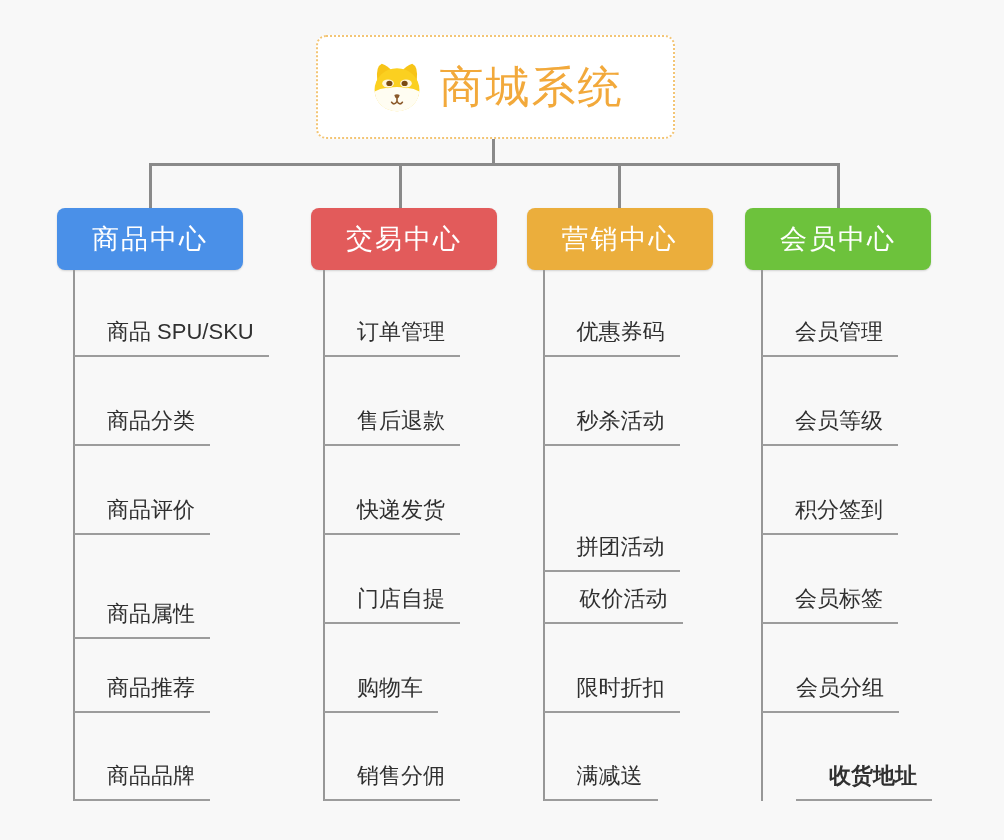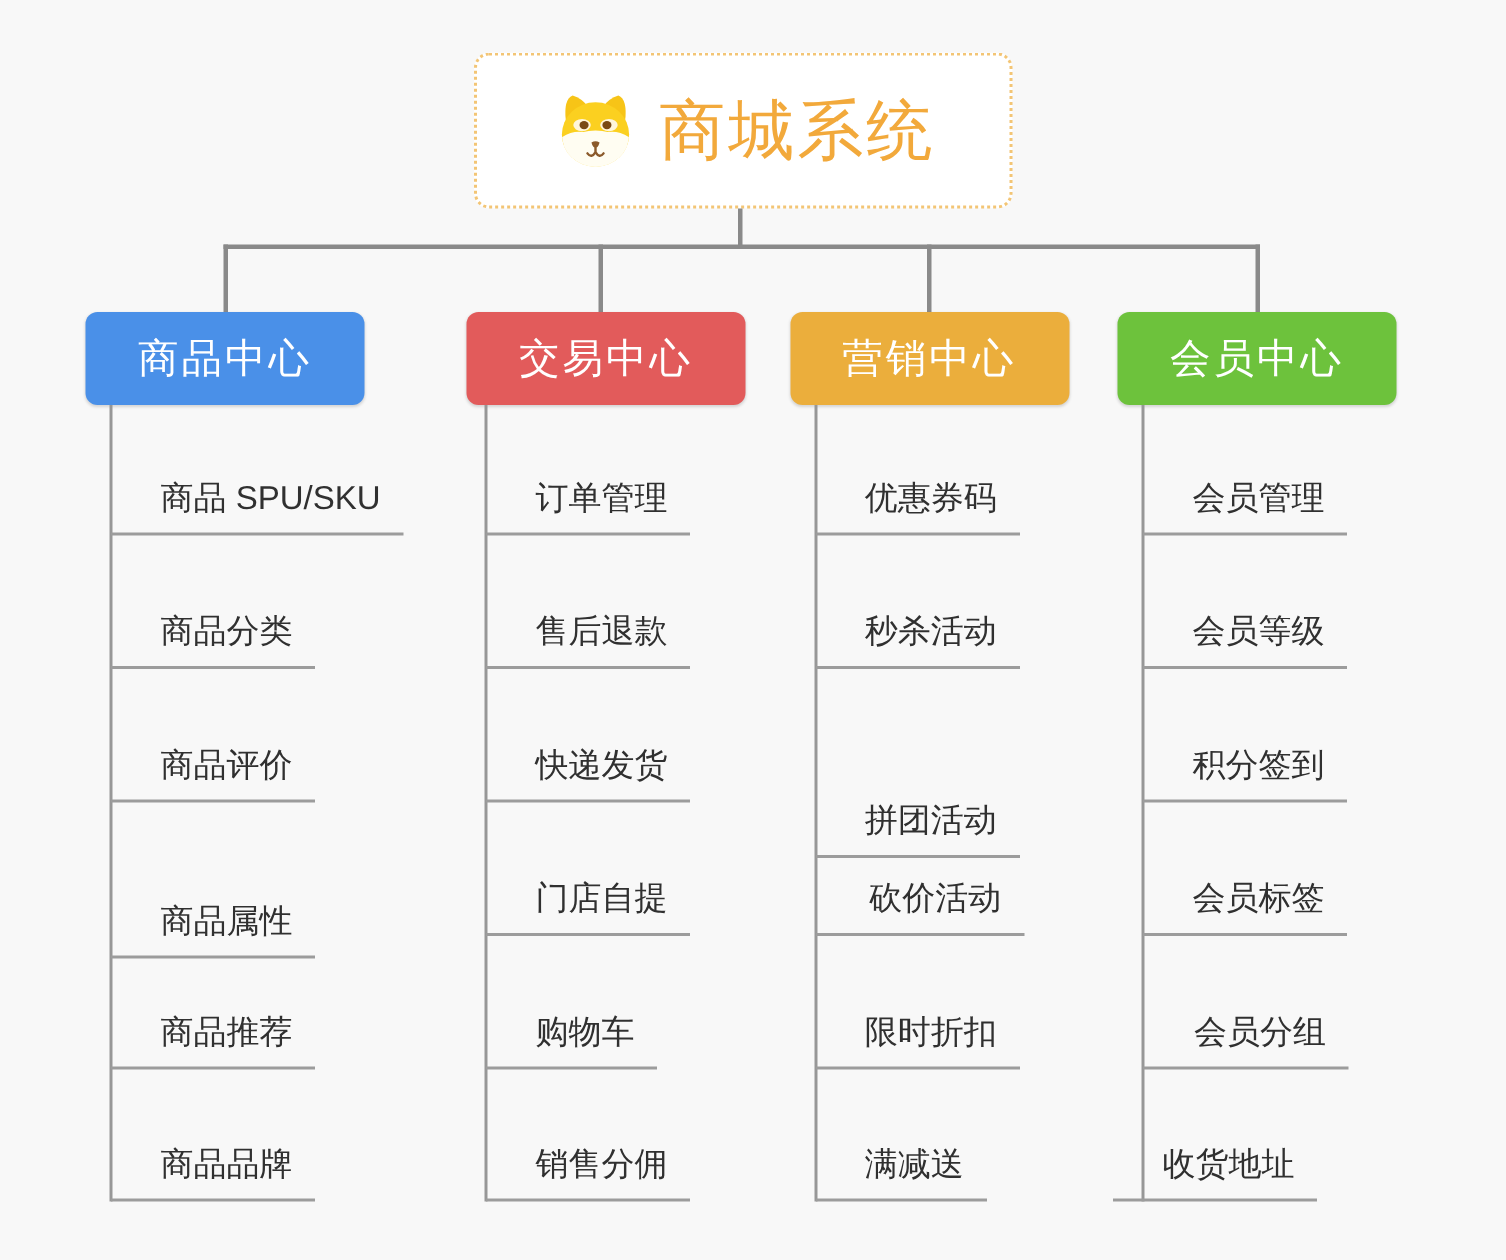--- a/index.html
+++ b/index.html
@@ -140,15 +140,15 @@
       <div class="line node-drop" style="left: 836.5px;"></div>
       <div class="branch-node" style="left: 745px; background: rgb(109, 194, 60);">
         <span>会员中心</span>
       </div>
       <div class="line trunk" style="left: 761px; top: 270px; height: 531px;"></div>
       <div class="leaf" style="left: 762px; top: 317px;">会员管理</div>
       <div class="leaf" style="left: 762px; top: 406px;">会员等级</div>
       <div class="leaf" style="left: 762px; top: 495px;">积分签到</div>
       <div class="leaf" style="left: 762px; top: 584px;">会员标签</div>
       <div class="leaf" style="left: 762px; top: 673px; padding-left: 34px;">会员分组</div>
-      <div class="leaf" style="left: 742px; top: 761px;">收货地址</div>
+      <div class="leaf" style="left: 796px; top: 761px; font-weight: bold;">收货地址</div>
     </div>
 </div>
 
 </body></html>

